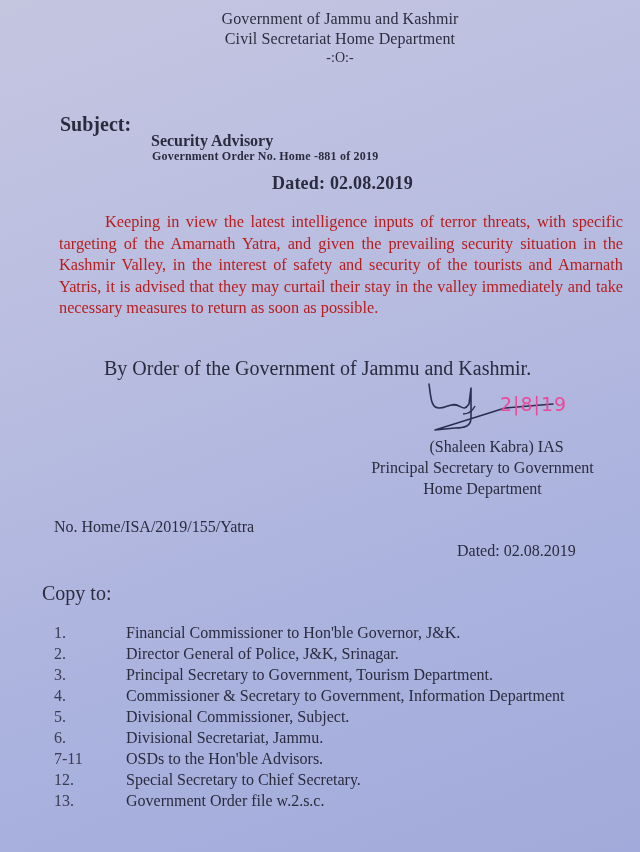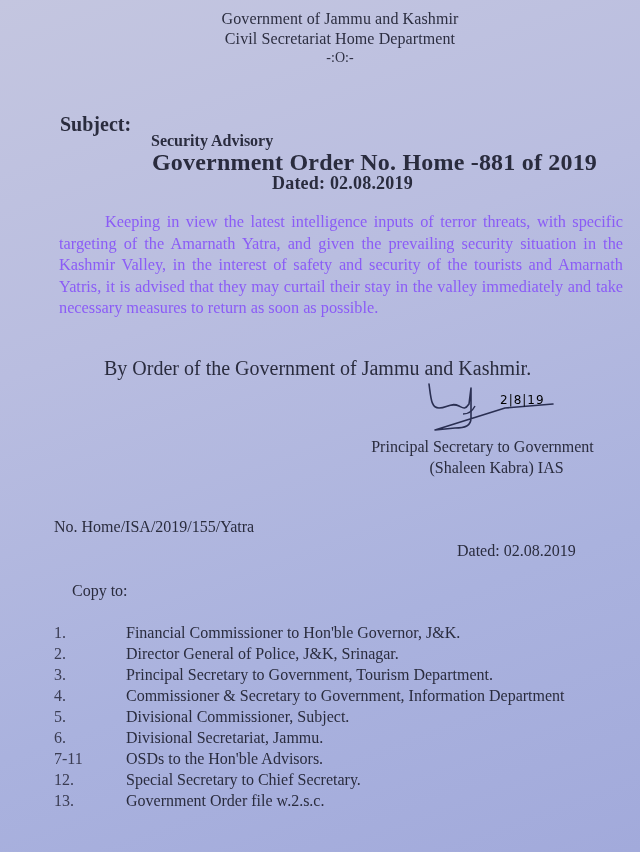--- a/index.html
+++ b/index.html
@@ -8,61 +8,62 @@
     background: linear-gradient(160deg, #c4c6e0 0%, #b9bde0 35%, #aab2de 70%, #a2aadb 100%);
     font-family: "Liberation Serif", "DejaVu Serif", serif;
     color: #2a2c3e;
   }
   .abs { position: absolute; white-space: nowrap; }
   .hdr { left: 0; width: 700px; text-align: center; font-size: 16px; letter-spacing: 0.1px; color: #2c2e40; }
   .bold { font-weight: bold; }
   .para {
     position: absolute; left: 59px; top: 211px; width: 564px;
     font-size: 16.3px; line-height: 21.6px; text-align: justify; text-indent: 46px;
-    color: #8b5cf6;
+    color: #b91c1c;
   }
   .sig-block { position: absolute; left: 345px; top: 436px; width: 275px; text-align: center; font-size: 16px; line-height: 21px; }
   .copy-list { position: absolute; left: 54px; top: 622px; font-size: 16px; line-height: 21px; }
   .copy-row { display: flex; }
   .copy-num { width: 44px; flex: none; color: #3a3c52; }
   .copy-text { width: 540px; margin-left: 28px; }
   .cont { padding-left: 44px; }
 </style>
 </head>
 <body>
 
 <div class="abs hdr" style="top:10px; left:-10px;">Government of Jammu and Kashmir</div>
 <div class="abs hdr" style="top:30px; left:-10px;">Civil Secretariat Home Department</div>
 <div class="abs hdr" style="top:50px; left:-10px; font-size:14px;">-:O:-</div>
 
 <div class="abs bold" style="left:60px; top:113px; font-size:20px;">Subject:</div>
 <div class="abs bold" style="left:151px; top:112px; font-size:16px;margin-top:20px;">Security Advisory</div>
 
-<div class="abs bold" style="left:152px; top:149px; font-size:24px; letter-spacing:0.2px;">Government Order No. Home -881 of 2019</div>
+<div class="abs bold" style="left:152px; top:149px; font-size:12px; letter-spacing:0.2px;">Government Order No. Home -881 of 2019</div>
 <div class="abs bold" style="left:272px; top:173px; font-size:18px; letter-spacing:0.2px;">Dated: 02.08.2019</div>
 
 <div class="para">Keeping in view the latest intelligence inputs of terror threats, with specific targeting of the Amarnath Yatra, and given the prevailing security situation in the Kashmir Valley, in the interest of safety and security of the tourists and Amarnath Yatris, it is advised that they may curtail their stay in the valley immediately and take necessary measures to return as soon as possible.</div>
 
 <div class="abs" style="left:104px; top:357px; font-size:20px;">By Order of the Government of Jammu and Kashmir.</div>
 
 <svg class="abs" style="left:425px; top:378px;" width="170" height="66" viewBox="0 0 170 66">
   <path d="M4 6 C 6 20, 6 30, 14 30 C 22 30, 26 24, 34 28 C 38 30, 40 32, 44 26 L 46 10 L 46 40 C 46 48, 40 50, 30 50 L 10 52 L 80 30 L 128 26" fill="none" stroke="#2a2f52" stroke-width="1.6" stroke-linecap="round" stroke-linejoin="round"></path>
   <path d="M38 36 C 44 36, 48 32, 50 28" fill="none" stroke="#2a2f52" stroke-width="1.4"></path>
 </svg>
-<div class="abs" style="left:500px; top:393px; font-size:12px; font-family:'DejaVu Sans', sans-serif; color:#000000; letter-spacing:1px;text-align:right;">2|8|19</div>
+<div class="abs" style="left:500px; top:393px; font-size:19px; font-family:'DejaVu Sans', sans-serif; color:#ec4899; letter-spacing:1px;text-align:right;">2|8|19</div>
 
 <div class="sig-block">
+  <div style="padding-left:28px;">(Shaleen Kabra) IAS</div>
   <div>Principal Secretary to Government</div>
-  <div style="padding-left:28px;">(Shaleen Kabra) IAS</div>
+  <div>Home Department</div>
 </div>
 
 <div class="abs" style="left:54px; top:518px; font-size:16px;">No. Home/ISA/2019/155/Yatra</div>
 <div class="abs" style="left:457px; top:542px; font-size:16px;">Dated: 02.08.2019</div>
 
-<div class="abs" style="left:72px; top:582px; font-size:16px;">Copy to:</div>
+<div class="abs" style="left:42px; top:582px; font-size:20px;">Copy to:</div>
 
 <div class="copy-list">
   <div class="copy-row">
     <span class="copy-num">1.</span>
     <span class="copy-text">Financial Commissioner to Hon'ble Governor, J&amp;K.</span>
   </div>
   <div class="copy-row">
     <span class="copy-num">2.</span>
     <span class="copy-text">Director General of Police, J&amp;K, Srinagar.</span>
   </div>

